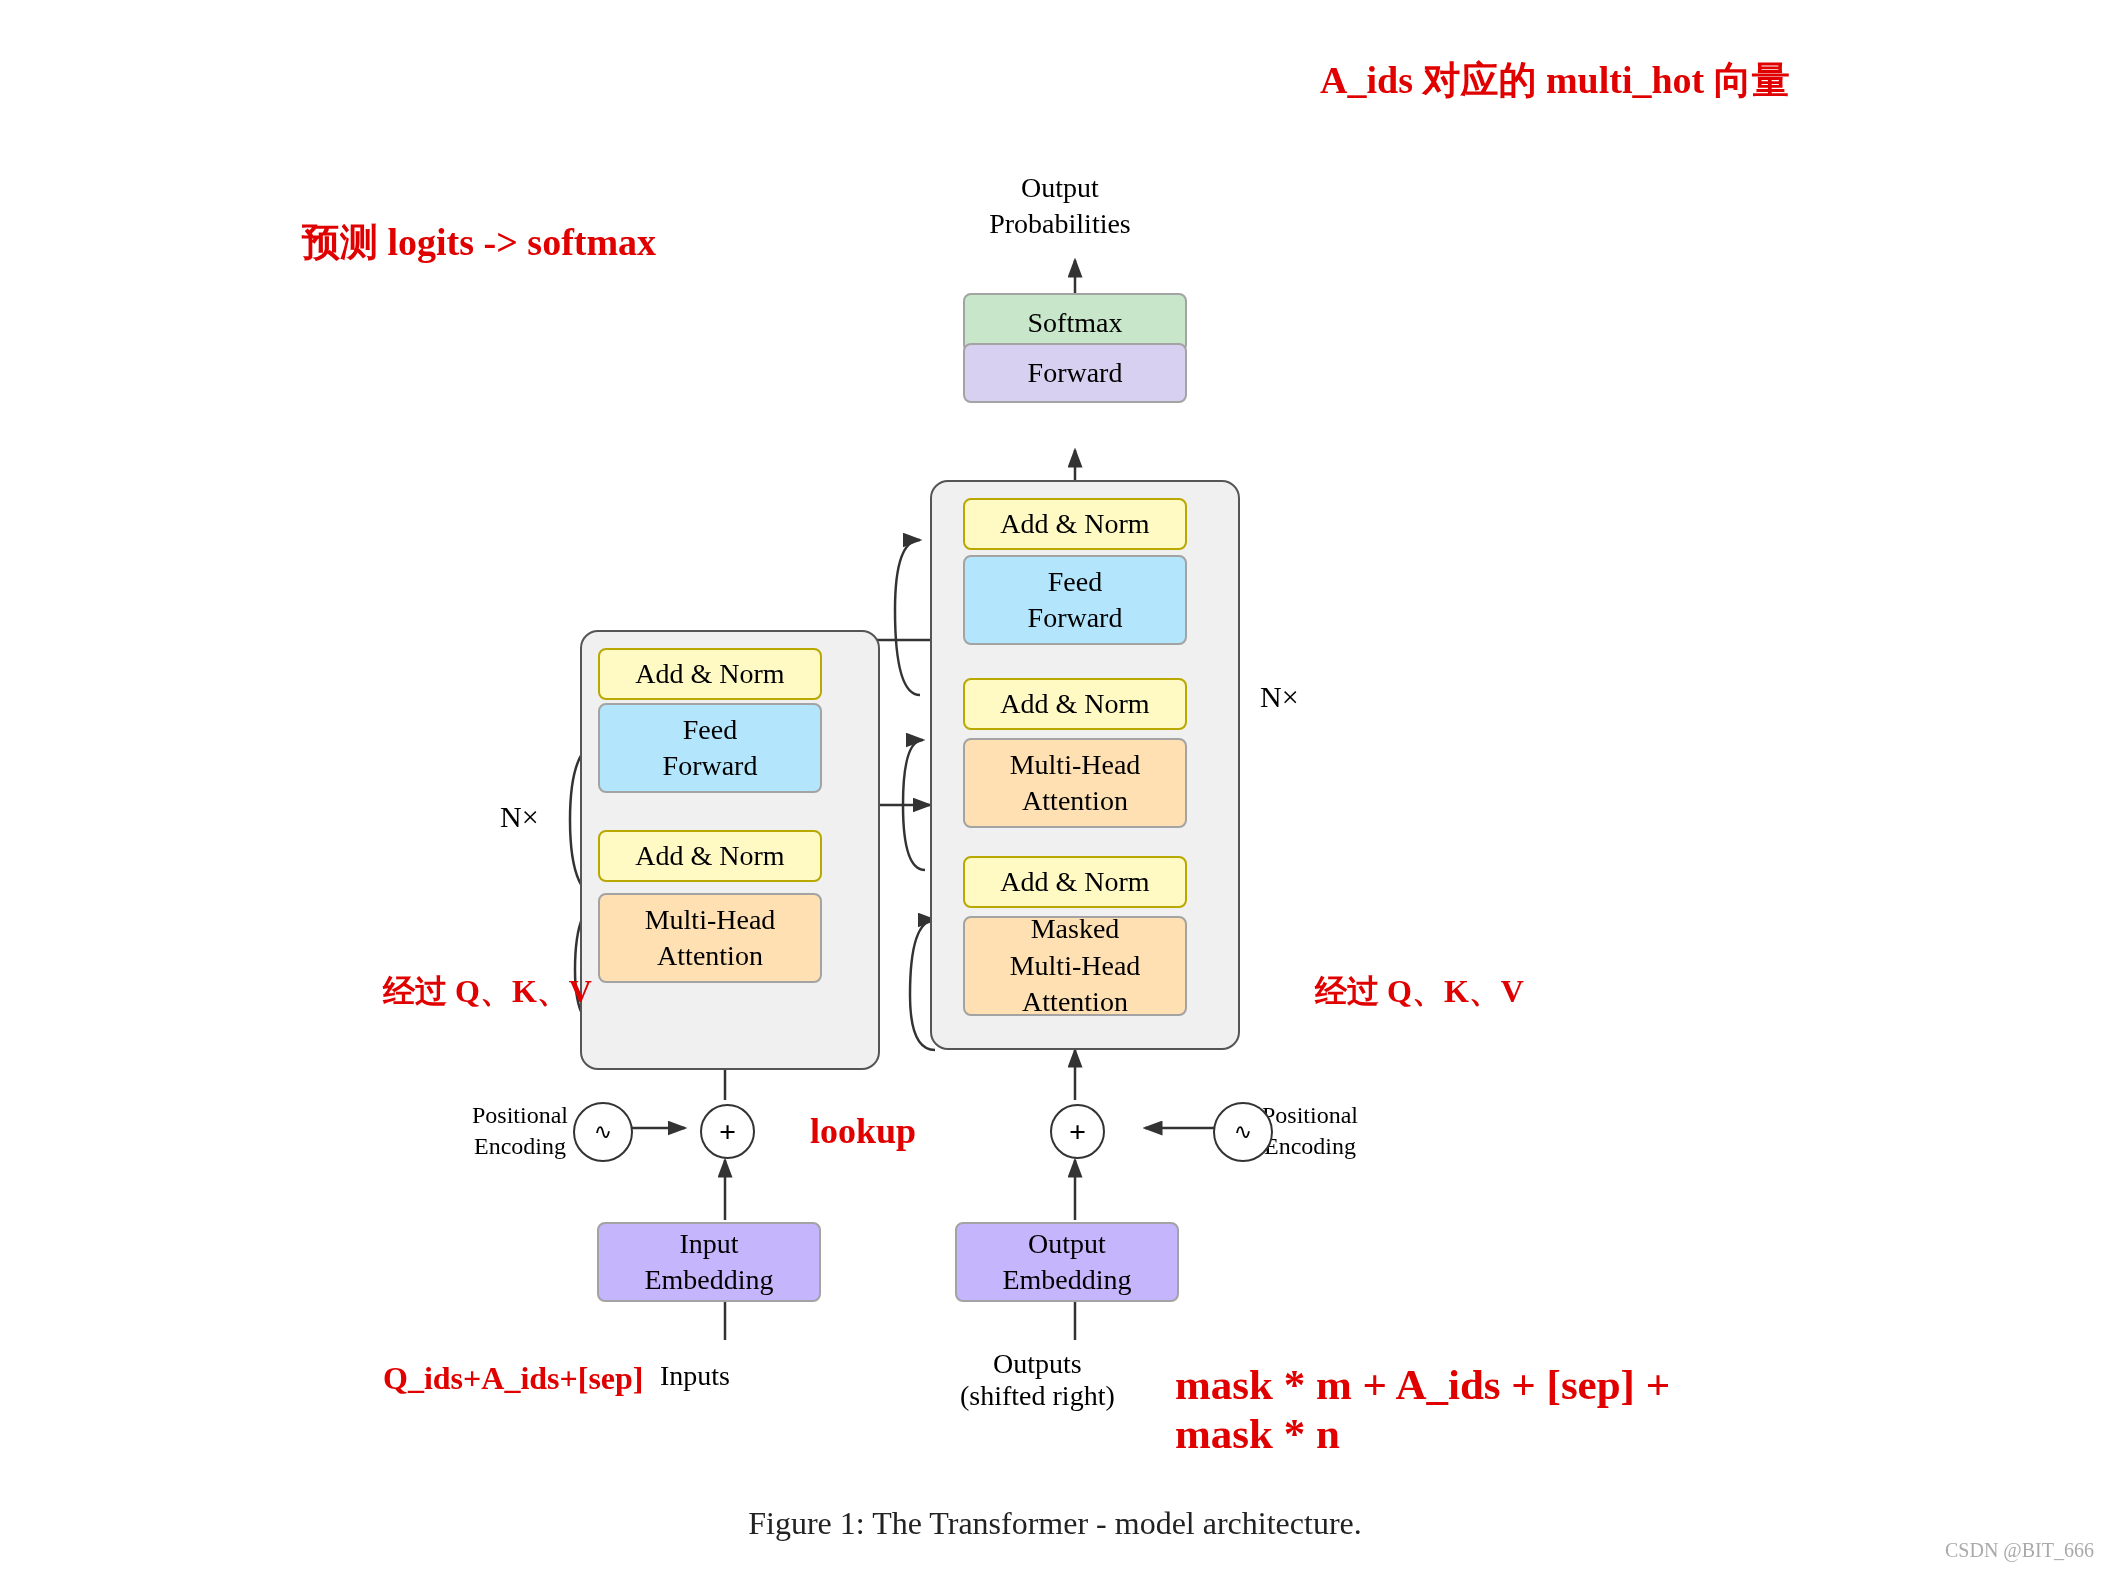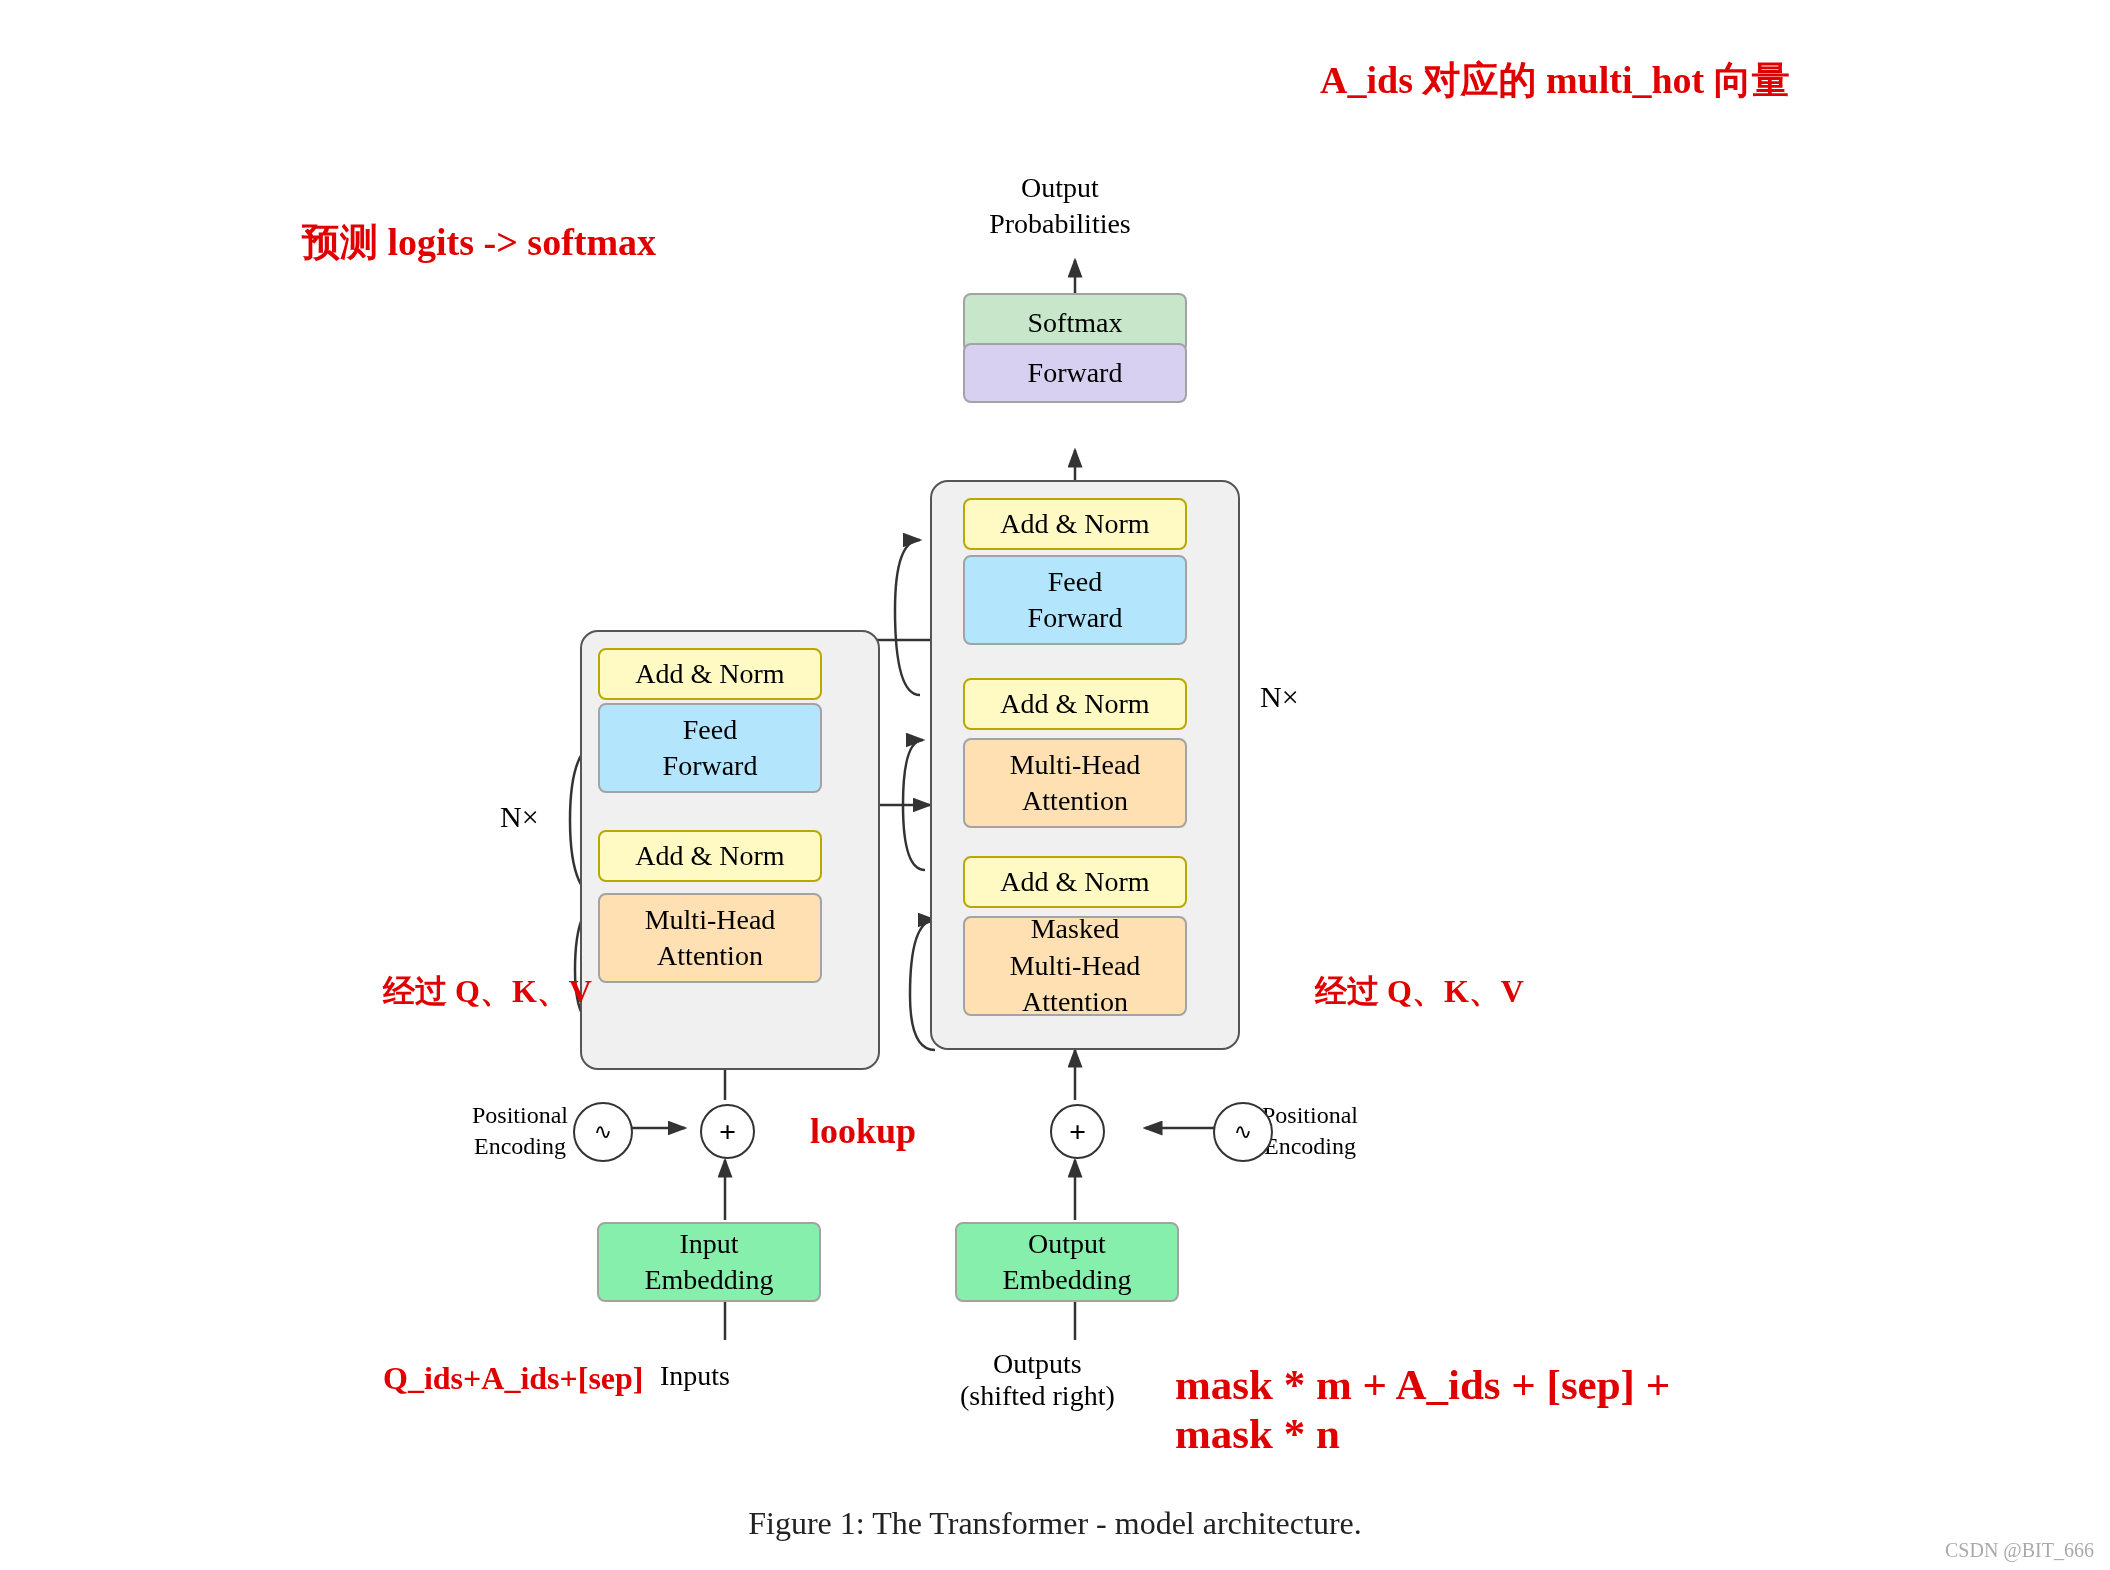--- a/index.html
+++ b/index.html
@@ -51,21 +51,21 @@
       font-size: 28px;
       font-weight: normal;
       line-height: 1.3;
     }
 
     .box-green { background: #c8e6c9; }
     .box-lavender { background: #d8d0f0; }
     .box-yellow { background: #fff9c4; border: 2px solid #b8a800; }
     .box-blue { background: #b3e5fc; }
     .box-orange { background: #ffe0b2; margin-top: 8px; }
-    .box-pink { background: #86efac; text-align: center; }
+    .box-pink { background: #c4b5fd; text-align: center; }
 
     
     .encoder-container {
       position: absolute;
       border: 2.5px solid #555;
       border-radius: 18px;
       background: #f0f0f0;
     }
 
     

